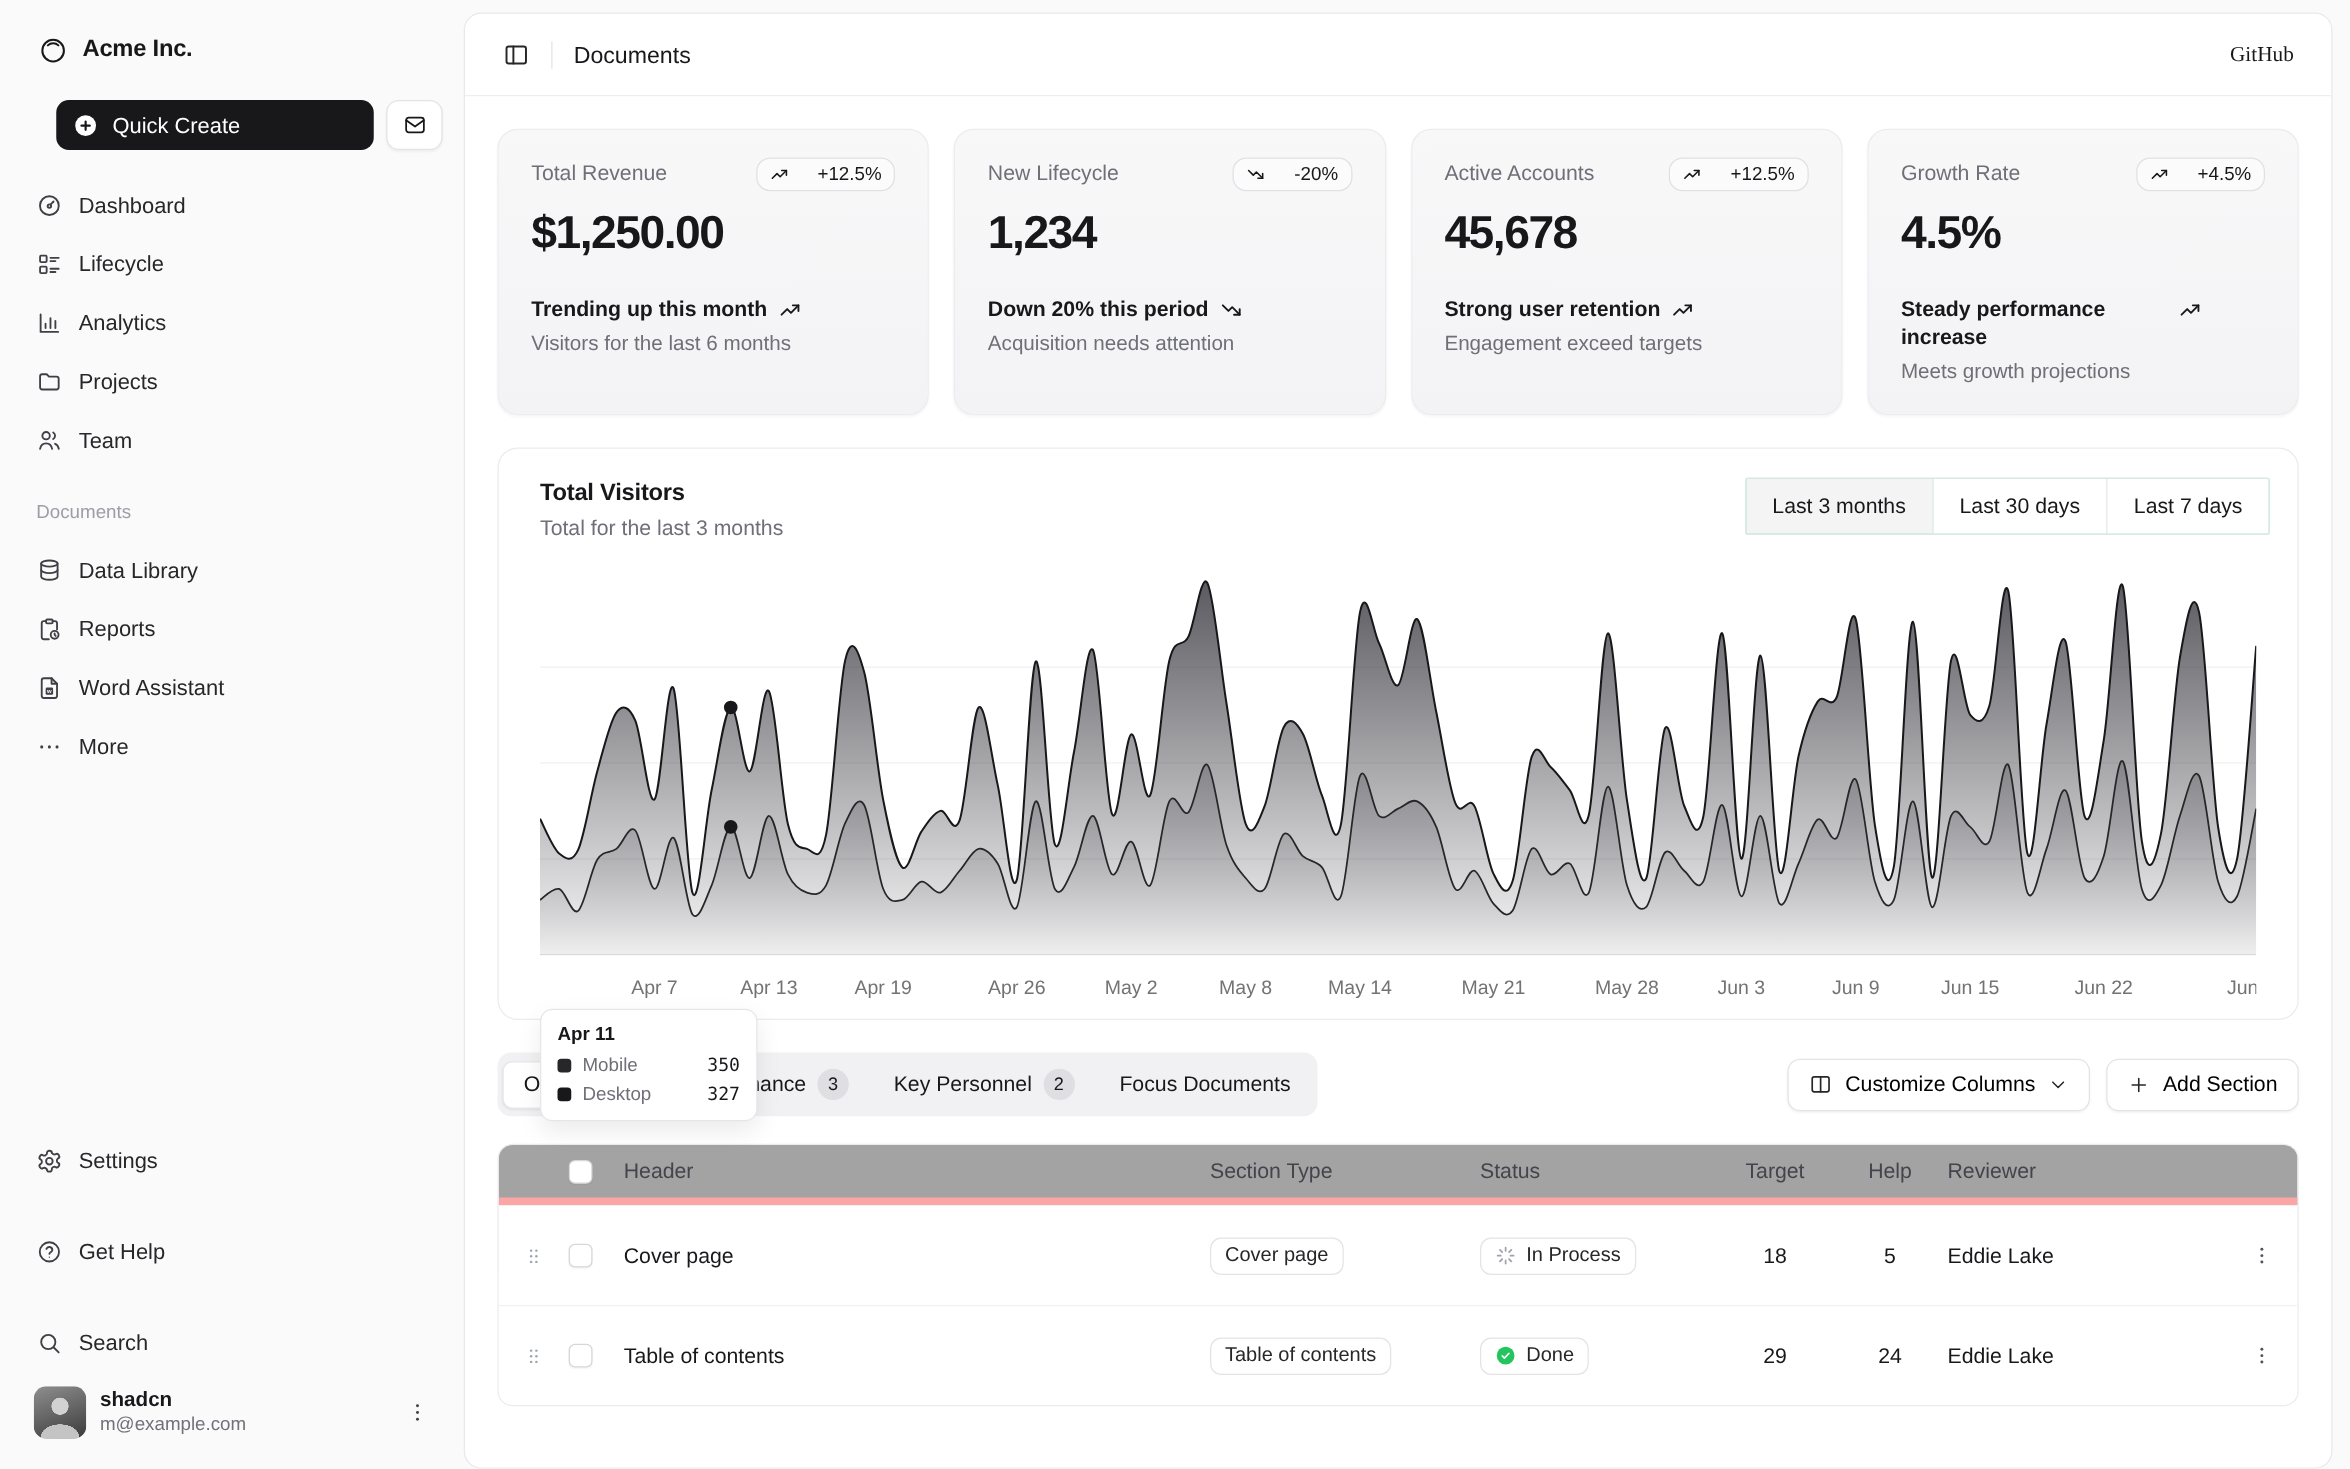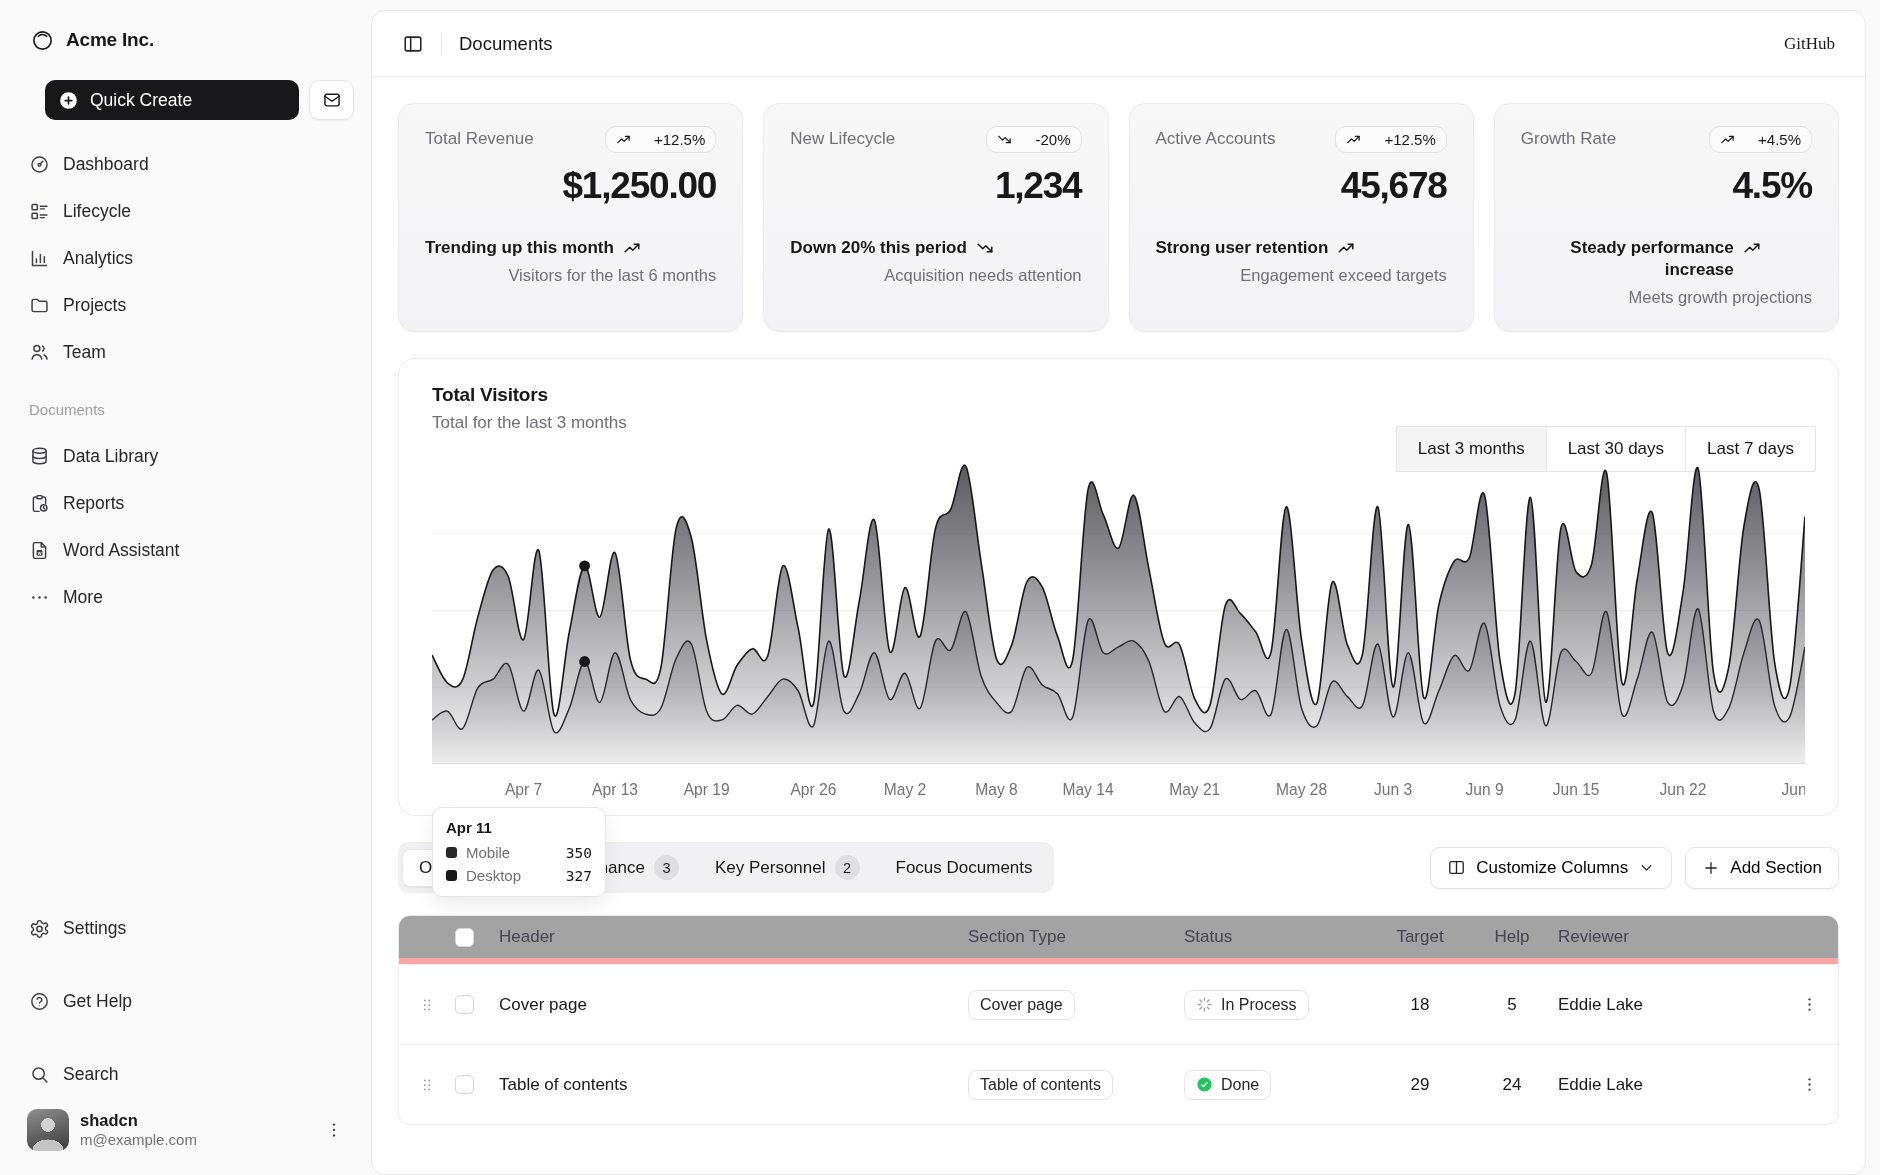--- a/index.html
+++ b/index.html
@@ -38,40 +38,40 @@
   
   .main { flex:1; margin:10px 14px 0 0; background:#fff; border:1px solid #e9e9ec; border-radius:14px;
           display:flex; flex-direction:column; min-width:0; }
   .main-header { height:66px; flex:none; display:flex; align-items:center; padding:0 30px; border-bottom:1px solid #eeeef0; }
   .panel-btn { color:#27272a; display:flex; cursor:pointer; }
   .vsep { width:1px; height:22px; background:#e4e4e7; margin:0 17px; }
   .page-title { font-size:18.5px; font-weight:500; }
   .github-link { margin-left:auto; font-size:17px; font-weight:500; cursor:pointer;font-family:Liberation Serif, serif; }
 
   
-  .stats { display:grid; grid-template-columns:repeat(4,1fr); gap:20px; padding:26px 26px 0;text-align:right; }
+  .stats { display:grid; grid-template-columns:repeat(4,1fr); gap:20px; padding:26px 26px 0; }
   .stat-card { border:1px solid #ececef; border-radius:16px; padding:22px 26px 24px;
                background:linear-gradient(180deg,#f8f8f9 0%,#f3f3f5 100%); box-shadow:0 1px 2px rgba(0,0,0,.04); }
   .stat-top { display:flex; justify-content:space-between; align-items:flex-start; gap:8px; }
   .stat-label { font-size:17px; color:#6f6f78; padding-top:3px; }
   .stat-badge { display:flex; gap:23px; align-items:center; border:1px solid #e1e1e5; border-radius:11px;
                 padding:4px 10px; font-size:15px; color:#18181b; background:rgba(255,255,255,.55); white-space:nowrap; }
   .stat-value { margin-top:12px; font-size:37px; font-weight:700; letter-spacing:-1.2px; }
   .stat-line1 { margin-top:30px; font-size:17px; font-weight:600; display:flex; gap:9px; align-items:flex-start; line-height:1.3; }
   .stat-line1 .ticon { padding-top:2px; }
   .stat-line2 { margin-top:7px; font-size:16.5px; color:#6f6f78; }
   .ticon svg { stroke:currentColor; fill:none; stroke-width:2; stroke-linecap:round; stroke-linejoin:round; }
 
   
   .chart-card { margin:26px 26px 0; border:1px solid #ececef; border-radius:16px; padding:25px 0 8px; position:relative; }
   .chart-head { padding:0 33px; }
   .chart-title { font-size:19px; font-weight:700; letter-spacing:-0.2px; }
   .chart-sub { font-size:17px; color:#6f6f78; margin-top:7px; }
   .range-toggle { position:absolute; top:23px; right:22px; display:flex; border:1px solid #e4e4e7; border-radius:2px;
-                  overflow:hidden; background:#86efac;margin-top:44px; }
+                  overflow:hidden; background:#86efac; }
   .range-btn { padding:12px 21px; font-size:17px; border-left:1px solid #e8e8eb; cursor:pointer; background:#fff; white-space:nowrap; }
   .range-btn:first-child { border-left:none; }
   .range-btn.active { background:#f4f4f5; }
   .chart-wrap { position:relative; margin-top:24px; padding:0 33px; }
   .tooltip { position:absolute; width:174px; background:#fff; border:1px solid #e6e6e9; border-radius:10px;
              box-shadow:0 8px 20px rgba(0,0,0,.08); padding:11px 13px 12px; font-size:15px; z-index:5; }
   .tt-title { font-weight:600; margin-bottom:8px; }
   .tt-row { display:flex; align-items:center; gap:9px; margin-top:6px; }
   .tt-swatch { width:11px; height:11px; border-radius:3px; background:#27272a; flex:none; }
   .tt-name { color:#6f6f78; }

